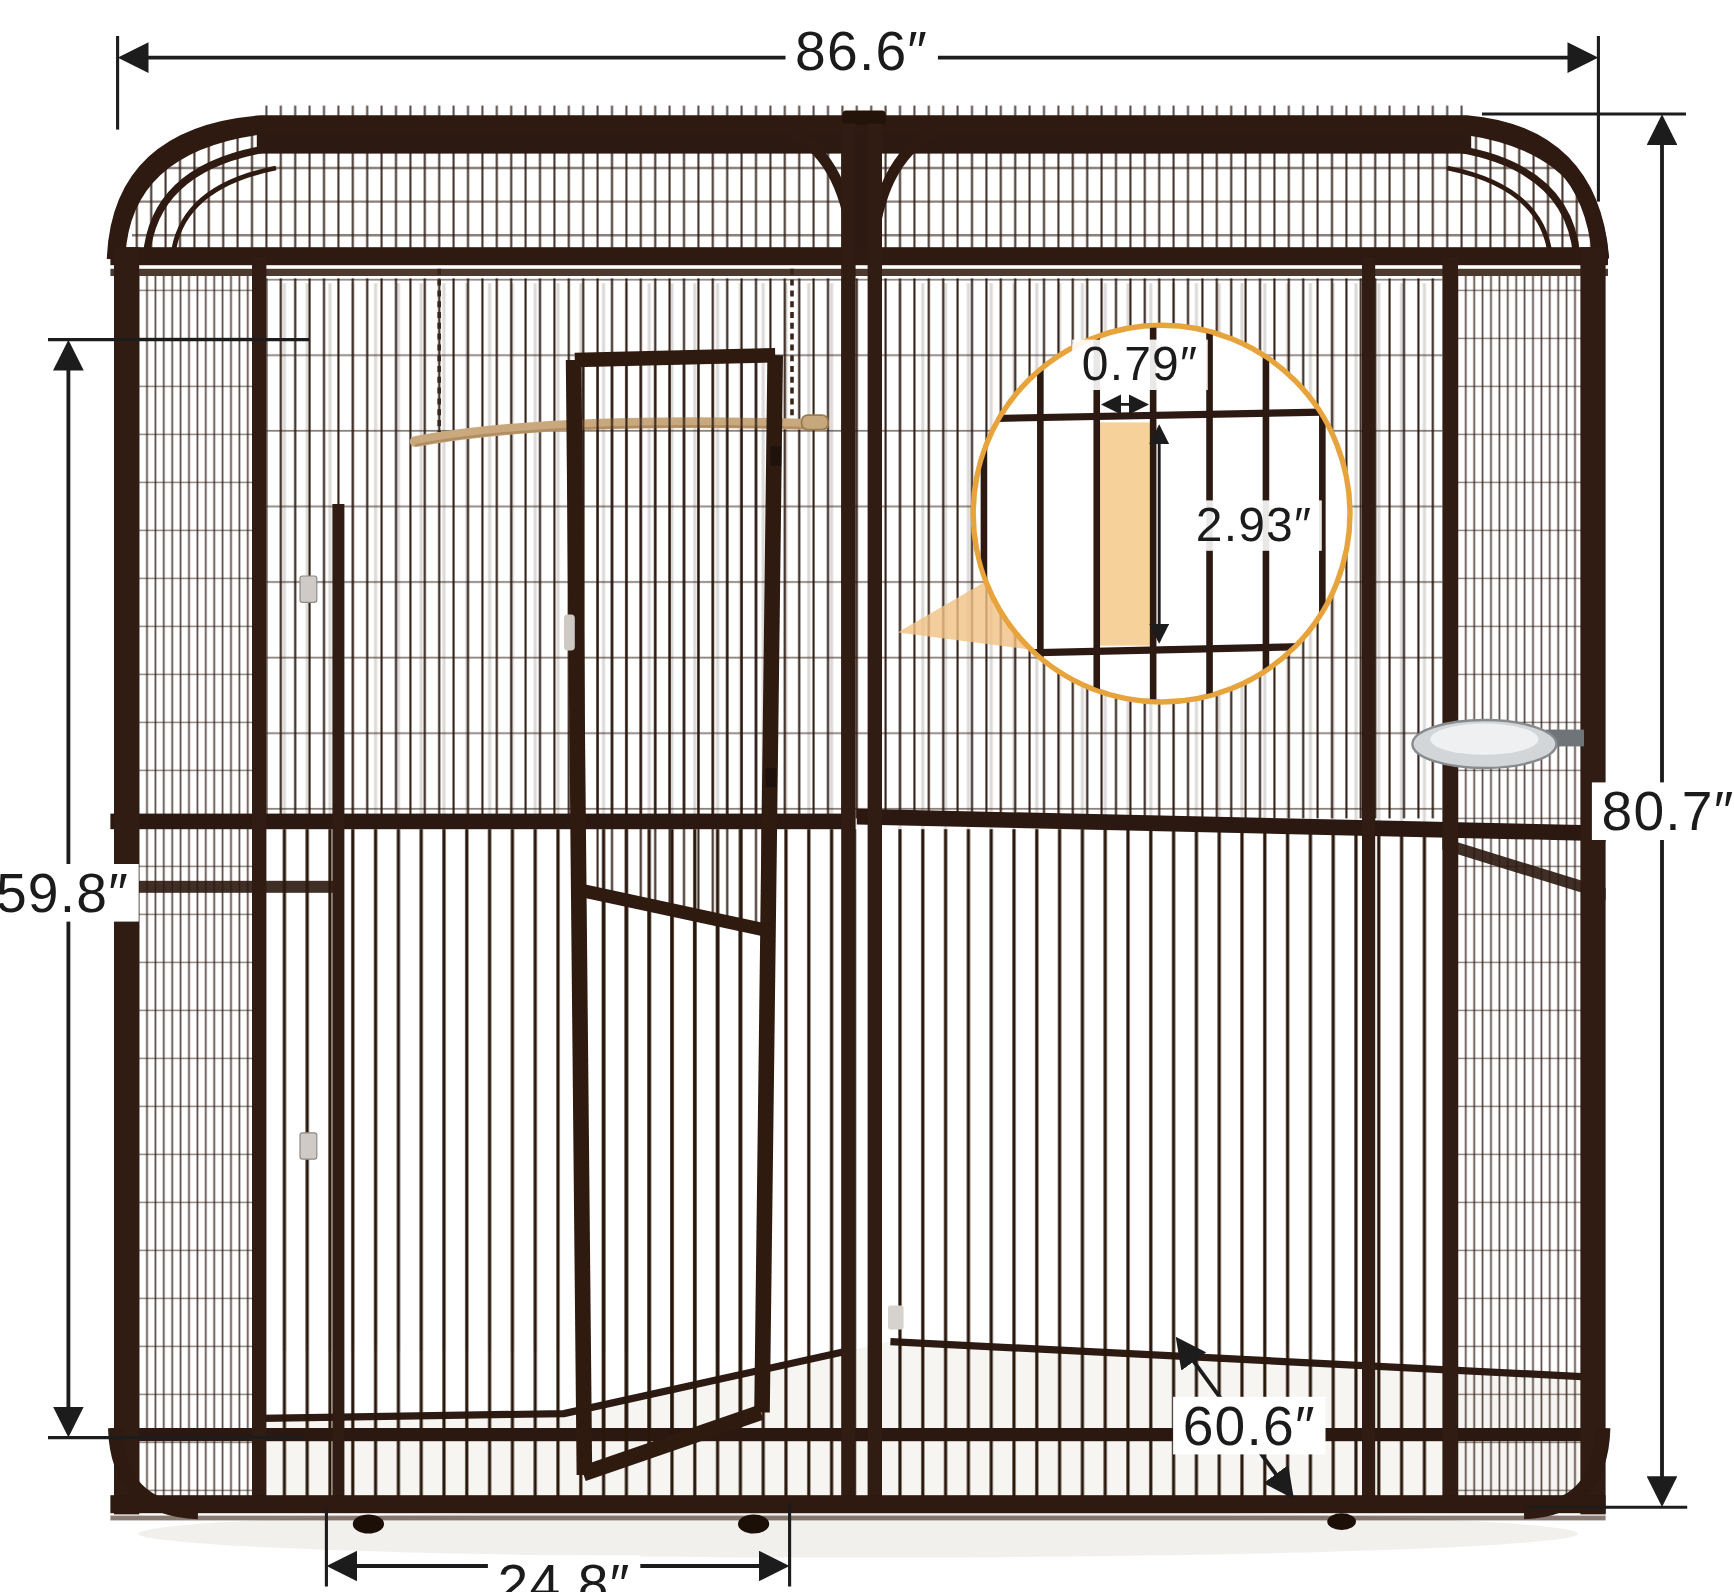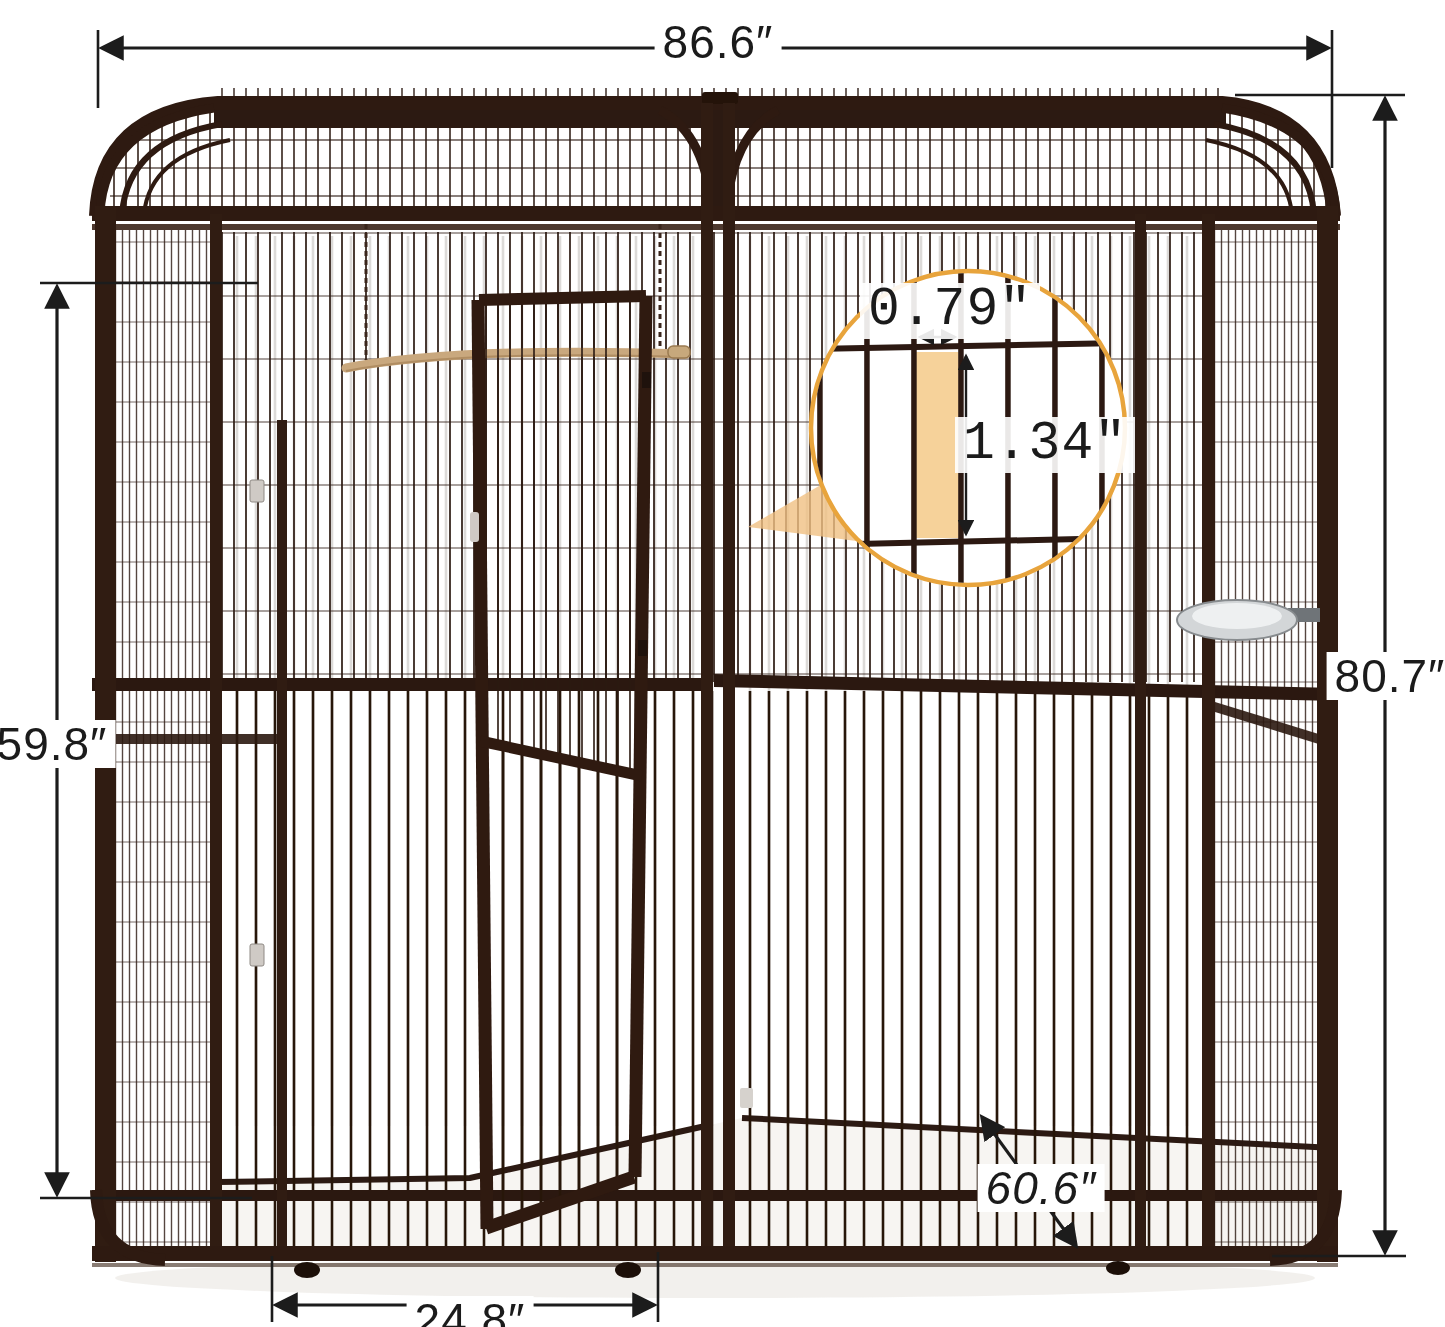--- a/index.html
+++ b/index.html
@@ -16,21 +16,21 @@
     transform:translateX(-50%);
     color:#1b1b1b;
     background:#ffffff;
     padding:0 8px;
     font-size:46px;
     line-height:1.05;
     white-space:nowrap;
     letter-spacing:1px;
     text-align:right;
   }
-  .lbl.inset{font-size:53px;background:rgba(255,255,255,0.9);font-family:Liberation Mono, monospace;}
+  .lbl.inset{font-size:40px;background:rgba(255,255,255,0.9);}
 </style>
 </head>
 <body>
 
 <div class="stage">
 
 <svg width="1445" height="1327" viewBox="0 0 1445 1327">
   <defs>
     <pattern id="v12" width="12" height="8" patternUnits="userSpaceOnUse">
       <line x1="6" y1="0" x2="6" y2="8" stroke="#2a1810" stroke-width="1.7"></line>
@@ -204,17 +204,17 @@
     <line x1="276" y1="1305" x2="654" y2="1305" stroke-width="3.2" marker-start="url(#arr)" marker-end="url(#arr)"></line>
 
     <line x1="982" y1="1117" x2="1076" y2="1246" stroke-width="3.2" marker-start="url(#arr)" marker-end="url(#arr)"></line>
   </g>
 </svg>
 
 <div class="lbl" style="left:718px;top:18px;">86.6″</div>
 <div class="lbl" style="left:1390px;top:652px;">80.7″</div>
 <div class="lbl" style="left:52px;top:720px;">59.8″</div>
 <div class="lbl" style="left:470px;top:1280px;margin-top:16px;">24.8″</div>
-<div class="lbl" style="left:1041px;top:1164px;font-style:italic;">60.6″</div>
+<div class="lbl" style="left:1041px;top:1164px;">60.6″</div>
 <div class="lbl inset" style="left:950px;top:283px;">0.79″</div>
-<div class="lbl inset" style="left:1045px;top:417px;">1.34″</div>
+<div class="lbl inset" style="left:1045px;top:417px;">2.93″</div>
 
 </div>
 
 </body></html>

